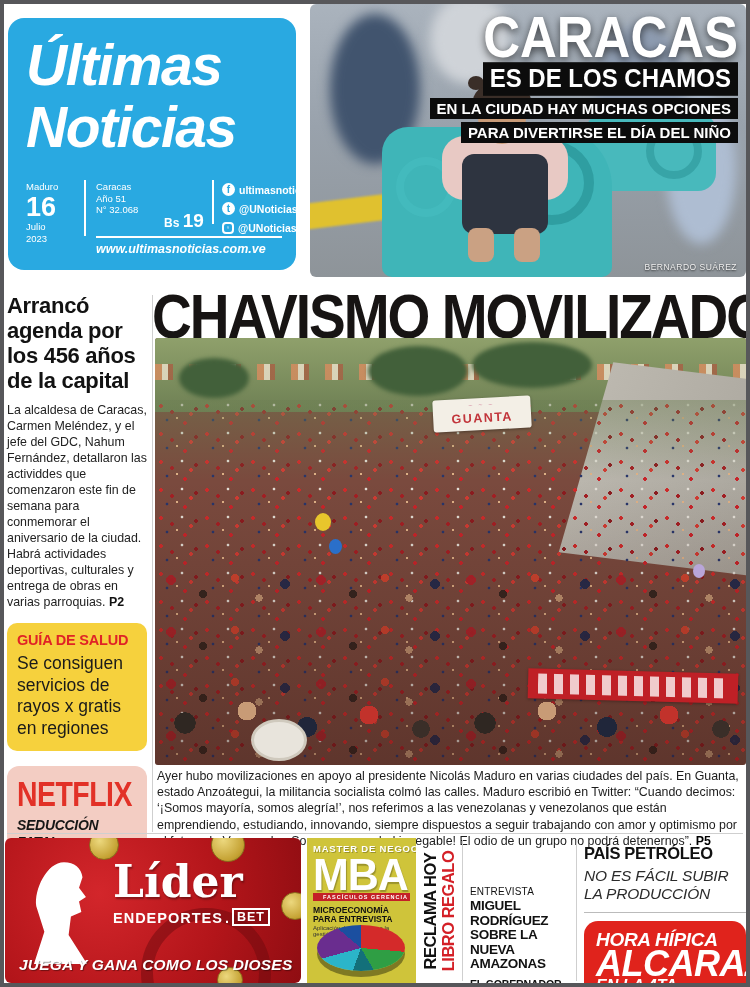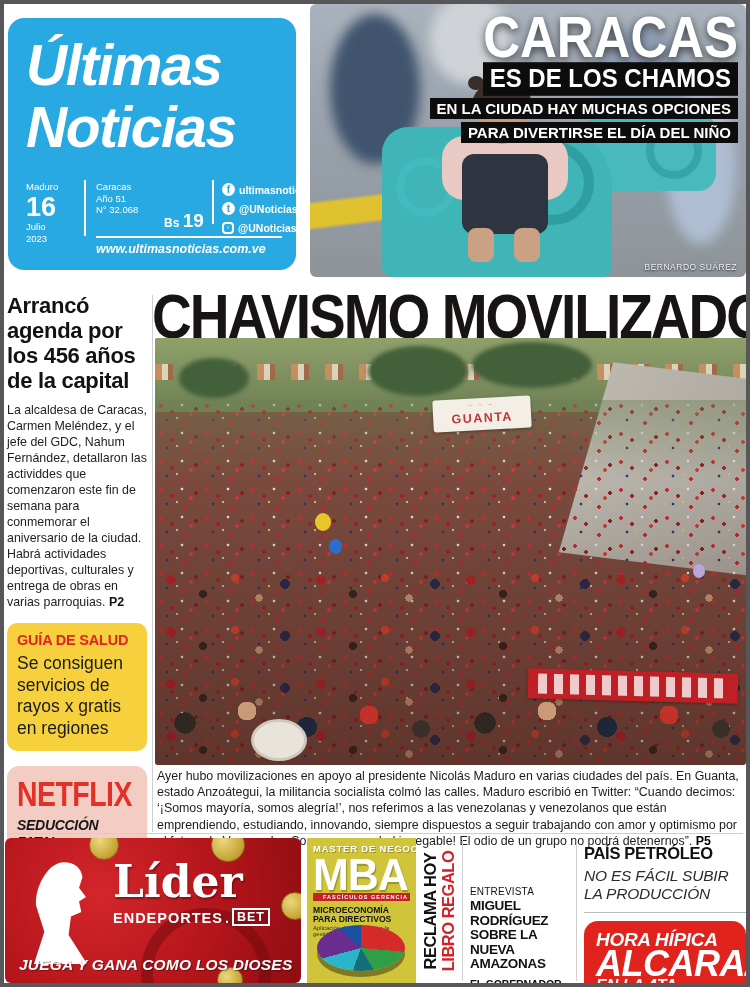--- a/index.html
+++ b/index.html
@@ -292,21 +292,21 @@
             <span class="bet-box">BET</span>
         </div>
       </div>
       <div class="lider-tag">JUEGA Y GANA COMO LOS DIOSES</div>
     </div>
 
     <div class="mba">
       <div class="mba-kicker">MASTER DE NEGOCIOS</div>
       <div class="mba-title">MBA</div>
       <div class="mba-band">FASCÍCULOS GERENCIA</div>
-      <div class="mba-line1">MICROECONOMÍA PARA DIRECTIVOS</div>
+      <div class="mba-line1">MICROECONOMÍA PARA ENTREVISTA</div>
       <div class="mba-line2">Aplicación de conceptos a la gestión</div>
       <div class="pie-wrap">
           <div class="pie"></div>
         </div>
     </div>
 
     <div class="promo-v">
       <div class="promo-inner">
         <div class="promo-l1">RECLAMA HOY</div>
         <div class="promo-l2">LIBRO REGALO</div>

